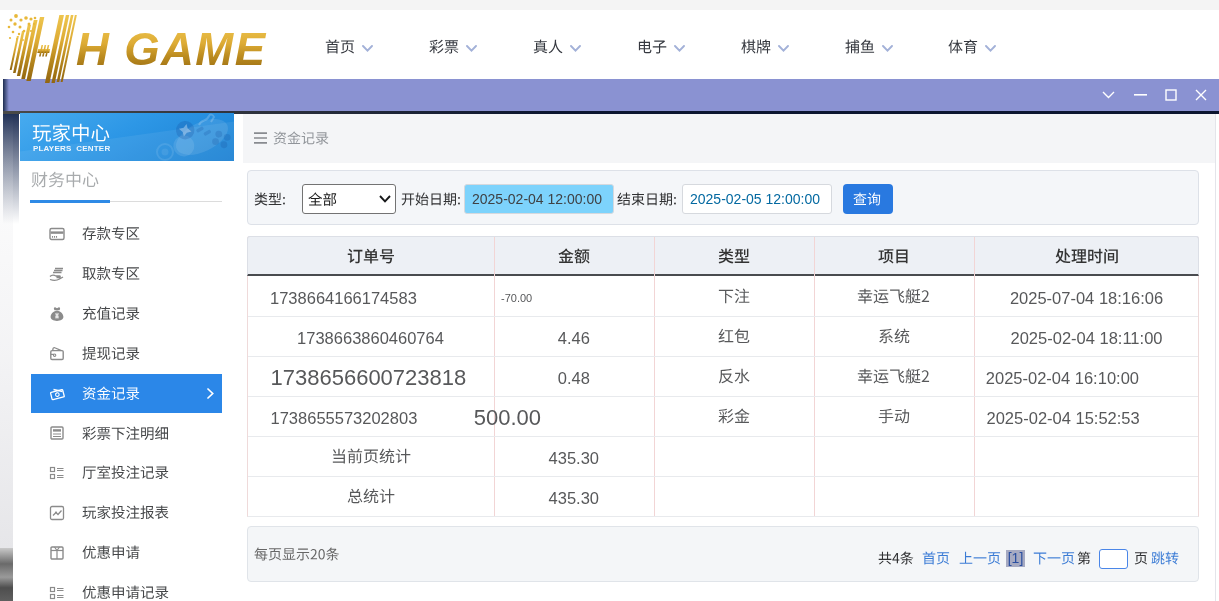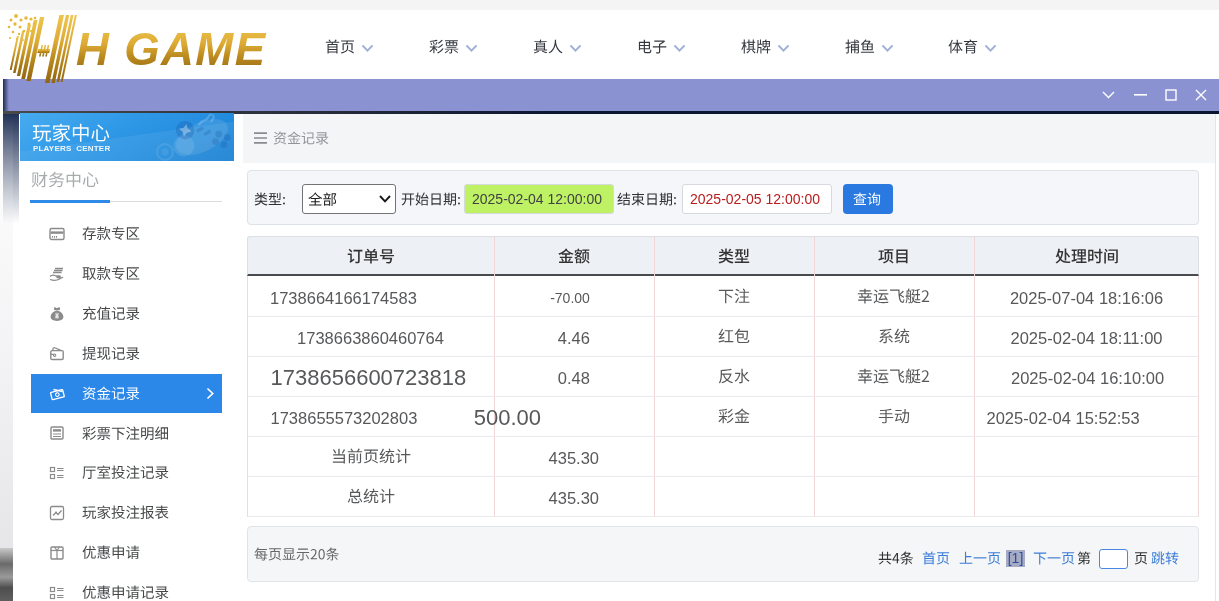--- a/index.html
+++ b/index.html
@@ -357,31 +357,31 @@
   </svg>
 <div style="position:absolute;left:401px;top:192px;">
     <svg class="" style="" width="59.9" height="14.0" viewBox="0 0 4278 1000" fill="#303133">
       <path transform="translate(0,0)" d="M649 177V462H369V419V177ZM52 462V534H288C274 671 223 805 54 908C74 921 101 946 114 964C299 847 351 691 365 534H649V961H726V534H949V462H726V177H918V105H89V177H293V419L292 462Z"></path>
       <path transform="translate(1000,0)" d="M462 553V960H531V916H833V958H905V553ZM531 849V621H833V849ZM429 473C458 461 501 457 873 428C886 454 897 478 905 499L969 466C938 389 868 272 800 185L740 214C774 258 808 311 838 363L519 383C585 293 651 177 705 61L627 39C577 166 495 300 468 336C443 372 423 396 404 400C413 420 425 457 429 473ZM202 315H316C304 443 281 551 247 639C213 612 178 585 144 561C163 490 184 403 202 315ZM65 588C115 622 168 664 217 706C171 796 112 860 40 899C56 913 76 940 86 958C162 911 223 846 271 756C309 793 342 828 364 859L410 798C385 765 347 726 303 687C349 575 377 432 389 250L345 243L333 245H216C229 177 240 110 248 49L178 44C171 106 161 175 148 245H43V315H134C113 418 88 517 65 588Z"></path>
       <path transform="translate(2000,0)" d="M253 528H752V809H253ZM253 454V183H752V454ZM176 108V949H253V884H752V944H832V108Z"></path>
       <path transform="translate(3000,0)" d="M178 737C148 804 95 871 39 916C57 927 87 948 101 960C155 910 213 833 249 757ZM321 768C360 815 406 881 424 922L486 886C465 845 419 783 379 737ZM855 158V319H650V158ZM580 90V453C580 597 572 788 488 921C505 929 536 951 548 964C608 869 634 741 644 620H855V863C855 879 849 883 835 884C820 885 769 885 716 883C726 903 737 936 740 956C813 956 861 955 889 942C918 930 927 907 927 864V90ZM855 386V552H648C650 517 650 484 650 453V386ZM387 52V173H205V52H137V173H52V240H137V649H38V716H531V649H457V240H531V173H457V52ZM205 240H387V329H205ZM205 389H387V487H205ZM205 548H387V649H205Z"></path>
       <path transform="translate(4000,0)" d="M139 490C175 490 205 462 205 420C205 379 175 350 139 350C102 350 73 379 73 420C73 462 102 490 139 490ZM139 893C175 893 205 865 205 824C205 782 175 754 139 754C102 754 73 782 73 824C73 865 102 893 139 893Z"></path>
     </svg>
   </div>
-<div class="abs" style="left:464px;top:184px;width:150px;height:30px;background:#bef264;border:1px solid #d6d9de;border-radius:3px;font-size:14px;color:#3f4144;line-height:28px;padding-left:7px">2025-02-04 12:00:00</div>
+<div class="abs" style="left:464px;top:184px;width:150px;height:30px;background:#7dd3fc;border:1px solid #d6d9de;border-radius:3px;font-size:14px;color:#3f4144;line-height:28px;padding-left:7px">2025-02-04 12:00:00</div>
 <div style="position:absolute;left:617px;top:192px;">
     <svg class="" style="" width="59.9" height="14.0" viewBox="0 0 4278 1000" fill="#303133">
       <path transform="translate(0,0)" d="M35 827 48 904C147 882 280 854 406 825L400 756C266 783 128 812 35 827ZM56 453C71 446 96 441 223 426C178 489 136 539 117 558C84 594 61 618 38 623C47 643 59 680 63 696C87 683 123 675 402 624C400 608 397 578 398 558L175 594C256 507 335 401 403 293L334 251C315 287 293 323 270 358L137 369C196 286 254 180 299 78L222 46C182 163 110 287 87 319C66 351 48 374 30 378C39 399 52 437 56 453ZM639 39V174H408V246H639V402H433V474H926V402H716V246H943V174H716V39ZM459 576V959H532V916H826V955H901V576ZM532 848V644H826V848Z"></path>
       <path transform="translate(1000,0)" d="M145 326V614H420C327 720 178 816 40 864C57 879 80 908 92 926C222 875 361 780 460 671V960H537V666C636 778 778 875 912 928C924 908 948 878 966 863C825 816 673 720 580 614H859V326H537V217H927V146H537V41H460V146H76V217H460V326ZM217 393H460V547H217ZM537 393H782V547H537Z"></path>
       <path transform="translate(2000,0)" d="M253 528H752V809H253ZM253 454V183H752V454ZM176 108V949H253V884H752V944H832V108Z"></path>
       <path transform="translate(3000,0)" d="M178 737C148 804 95 871 39 916C57 927 87 948 101 960C155 910 213 833 249 757ZM321 768C360 815 406 881 424 922L486 886C465 845 419 783 379 737ZM855 158V319H650V158ZM580 90V453C580 597 572 788 488 921C505 929 536 951 548 964C608 869 634 741 644 620H855V863C855 879 849 883 835 884C820 885 769 885 716 883C726 903 737 936 740 956C813 956 861 955 889 942C918 930 927 907 927 864V90ZM855 386V552H648C650 517 650 484 650 453V386ZM387 52V173H205V52H137V173H52V240H137V649H38V716H531V649H457V240H531V173H457V52ZM205 240H387V329H205ZM205 389H387V487H205ZM205 548H387V649H205Z"></path>
       <path transform="translate(4000,0)" d="M139 490C175 490 205 462 205 420C205 379 175 350 139 350C102 350 73 379 73 420C73 462 102 490 139 490ZM139 893C175 893 205 865 205 824C205 782 175 754 139 754C102 754 73 782 73 824C73 865 102 893 139 893Z"></path>
     </svg>
   </div>
-<div class="abs" style="left:682px;top:184px;width:150px;height:30px;background:#fff;border:1px solid #d6d9de;border-radius:3px;font-size:14px;color:#b91c1c;line-height:28px;padding-left:7px">2025-02-05 12:00:00</div>
+<div class="abs" style="left:682px;top:184px;width:150px;height:30px;background:#fff;border:1px solid #d6d9de;border-radius:3px;font-size:14px;color:#0369a1;line-height:28px;padding-left:7px">2025-02-05 12:00:00</div>
 <div class="abs" style="left:843px;top:184px;width:50px;height:30px;background:#2979e0;border-radius:4px"></div>
 <div style="position:absolute;left:853px;top:192px;">
     <svg class="" style="" width="28.0" height="14.0" viewBox="0 0 2000 1000" fill="#ffffff">
       <path transform="translate(0,0)" d="M295 662H700V746H295ZM295 528H700V610H295ZM221 474V800H778V474ZM74 860V928H930V860ZM460 40V167H57V233H379C293 328 159 414 36 456C52 470 74 498 85 516C221 462 369 357 460 238V443H534V237C626 353 776 457 914 508C925 489 947 460 964 446C838 407 702 324 615 233H944V167H534V40Z"></path>
       <path transform="translate(1000,0)" d="M114 105C163 151 223 216 251 258L305 208C277 167 215 105 166 61ZM42 353V426H183V769C183 814 153 843 135 856C148 870 168 902 174 920C189 900 216 878 385 751C378 737 366 709 360 688L256 764V353ZM506 40C464 167 394 293 312 374C331 385 363 409 377 423C417 378 457 322 492 259H866C853 677 837 834 804 870C793 883 783 886 763 886C740 886 686 886 625 881C638 901 647 933 649 954C703 956 760 958 792 954C826 951 849 942 871 913C910 864 925 704 940 230C941 218 941 190 941 190H529C549 148 567 104 583 60ZM672 588V696H499V588ZM672 527H499V420H672ZM430 357V819H499V758H739V357Z"></path>
     </svg>
   </div>
 <div class="abs" style="left:247px;top:236px;width:952px;height:281px;border:1px solid #efdada;border-top:1px solid #dcdfe6;border-bottom:1px solid #e8eaed;border-radius:3px 3px 0 0;background:#fff"></div>
 <div class="abs" style="left:247px;top:236px;width:952px;height:40px;background:#edf0f5;border:1px solid #dcdfe6;border-bottom:2px solid #494b4f;border-radius:3px 3px 0 0"></div>
 <div class="abs" style="left:494.0px;top:237px;width:1px;height:279px;background:#f2d5d5"></div>
@@ -420,21 +420,21 @@
   </div>
 <div style="position:absolute;left:1054.5px;top:248px;">
     <svg class="" style="" width="64.0" height="16.0" viewBox="0 0 4000 1000" fill="#333333">
       <path transform="translate(0,0)" d="M412 282C395 409 365 514 324 600C288 537 257 459 233 361L258 282ZM210 39C182 236 122 429 46 532C71 544 105 569 123 585C145 556 165 521 184 481C209 563 239 632 274 688C210 781 128 847 29 893C53 908 92 945 108 967C197 922 273 859 335 772C455 906 611 938 781 938H935C940 911 957 862 972 839C929 840 820 840 786 840C638 840 496 813 387 689C453 567 498 409 519 208L456 191L438 194H282C293 150 302 106 310 61ZM604 37V778H705V378C766 454 829 539 861 597L945 546C901 472 807 359 733 276L705 292V37Z"></path>
       <path transform="translate(1000,0)" d="M492 346H624V456H492ZM705 346H834V456H705ZM492 161H624V270H492ZM705 161H834V270H705ZM323 846V932H970V846H712V726H937V640H712V537H924V80H406V537H616V640H397V726H616V846ZM30 769 53 866C144 836 262 796 371 759L355 669L250 703V475H347V388H250V187H362V99H41V187H160V388H51V475H160V731C112 746 67 759 30 769Z"></path>
       <path transform="translate(2000,0)" d="M467 438C518 514 585 617 616 677L699 628C666 569 597 470 545 397ZM313 485V694H164V485ZM313 402H164V202H313ZM75 117V859H164V779H402V117ZM757 42V229H443V323H757V830C757 851 749 857 728 858C706 858 632 858 557 856C571 883 586 925 591 952C691 952 758 950 798 935C838 920 853 893 853 831V323H966V229H853V42Z"></path>
       <path transform="translate(3000,0)" d="M82 268V964H180V268ZM97 91C143 137 195 202 216 244L296 192C272 149 217 89 171 46ZM390 591H610V709H390ZM390 397H610V513H390ZM305 320V786H698V320ZM346 89V178H826V856C826 869 823 873 809 874C797 874 758 875 720 873C732 896 744 935 749 959C811 959 856 958 886 943C915 927 924 904 924 856V89Z"></path>
     </svg>
   </div>
 <div class="abs num" style="left:270px;top:277.5px;width:200px;font-size:16.5px;line-height:40px">1738664166174583</div>
-<div class="abs num" style="left:470px;top:277.5px;width:200px;text-align:center;font-size:14px;line-height:40px">-70.00</div>
+<div class="abs num" style="left:501px;top:277.5px;width:200px;text-align:left;font-size:11px;line-height:40px">-70.00</div>
 <div style="position:absolute;left:717.5px;top:287.8px;">
     <svg class="" style="" width="32.0" height="16.0" viewBox="0 0 2000 1000" fill="#57585a">
       <path transform="translate(0,0)" d="M55 114V189H441V959H520V429C635 491 769 574 839 630L892 562C812 501 653 411 534 353L520 369V189H946V114Z"></path>
       <path transform="translate(1000,0)" d="M94 106C159 137 242 185 284 218L327 156C284 125 200 80 136 52ZM42 383C105 413 187 460 227 492L269 429C227 398 144 354 83 327ZM71 898 134 949C194 856 263 730 316 625L262 575C204 689 125 821 71 898ZM548 61C582 113 617 183 631 227L704 198C689 154 651 87 616 36ZM334 231V302H597V528H372V599H597V857H302V929H962V857H675V599H902V528H675V302H938V231Z"></path>
     </svg>
   </div>
 <div style="position:absolute;left:857.3px;top:287.8px;">
     <svg class="" style="" width="72.9" height="16.0" viewBox="0 0 4555 1000" fill="#57585a">
       <path transform="translate(0,0)" d="M130 539V606H458V723H76V790H458V961H536V790H924V723H536V606H877V539H696C720 502 746 457 769 416L689 394C674 437 645 496 620 539H321L374 522C364 488 337 434 312 394H954V327H536V214H849V147H536V41H458V147H154V214H458V327H49V394H308L240 414C262 452 287 504 297 539Z"></path>
       <path transform="translate(1000,0)" d="M380 103V174H884V103ZM68 142C127 183 206 241 245 276L297 222C256 187 175 132 118 94ZM375 761C405 748 449 744 825 711L864 787L931 752C892 676 812 545 750 448L688 477C720 528 756 589 789 646L459 671C512 594 565 496 606 402H955V331H314V402H516C478 503 422 600 404 627C383 659 367 682 349 685C358 706 371 745 375 761ZM252 390H42V460H179V779C136 798 86 842 37 895L90 964C139 898 189 838 222 838C245 838 280 871 320 896C391 939 474 951 597 951C705 951 876 946 944 941C945 919 957 880 967 859C864 870 713 878 599 878C488 878 403 871 336 829C297 805 273 785 252 775Z"></path>
@@ -469,21 +469,21 @@
   </div>
 <div style="position:absolute;left:857.3px;top:367.8px;">
     <svg class="" style="" width="72.9" height="16.0" viewBox="0 0 4555 1000" fill="#57585a">
       <path transform="translate(0,0)" d="M130 539V606H458V723H76V790H458V961H536V790H924V723H536V606H877V539H696C720 502 746 457 769 416L689 394C674 437 645 496 620 539H321L374 522C364 488 337 434 312 394H954V327H536V214H849V147H536V41H458V147H154V214H458V327H49V394H308L240 414C262 452 287 504 297 539Z"></path>
       <path transform="translate(1000,0)" d="M380 103V174H884V103ZM68 142C127 183 206 241 245 276L297 222C256 187 175 132 118 94ZM375 761C405 748 449 744 825 711L864 787L931 752C892 676 812 545 750 448L688 477C720 528 756 589 789 646L459 671C512 594 565 496 606 402H955V331H314V402H516C478 503 422 600 404 627C383 659 367 682 349 685C358 706 371 745 375 761ZM252 390H42V460H179V779C136 798 86 842 37 895L90 964C139 898 189 838 222 838C245 838 280 871 320 896C391 939 474 951 597 951C705 951 876 946 944 941C945 919 957 880 967 859C864 870 713 878 599 878C488 878 403 871 336 829C297 805 273 785 252 775Z"></path>
       <path transform="translate(2000,0)" d="M863 175C814 235 737 310 667 368C662 286 660 196 659 99H67V177H584C595 642 644 931 856 932C927 931 951 882 961 724C943 716 920 697 902 680C898 792 888 854 859 855C752 855 699 707 675 470C761 518 854 578 903 622L943 562C892 519 796 460 710 414C784 357 867 280 932 212Z"></path>
       <path transform="translate(3000,0)" d="M179 290C203 333 226 391 235 429L282 409C273 372 249 315 223 273ZM181 603C205 651 228 714 235 756L285 737C277 696 253 634 227 586ZM426 456C426 450 434 442 444 436H546C539 530 526 611 506 680C489 639 474 589 463 530L412 546C429 634 452 704 480 758C452 825 416 876 371 910C385 923 402 946 411 961C455 925 491 879 519 821C593 918 692 941 808 941H944C947 922 957 890 967 873C937 874 835 874 812 874C708 874 615 853 547 755C581 659 601 537 609 380L572 374L561 376H499C537 303 575 208 605 113L562 86L545 94H401V160H522C496 243 461 320 448 343C433 372 411 399 395 403C404 415 421 442 426 456ZM886 61C824 88 711 114 612 129C621 144 630 167 634 182C671 177 711 171 750 163V378H637V446H750V702H616V769H953V702H816V446H933V378H816V149C862 138 904 126 940 112ZM310 226V476H159V226ZM40 476V541H100C100 664 94 820 27 929C41 935 69 949 80 959C149 846 159 672 159 541H310V875C310 887 306 891 294 892C282 892 244 892 199 890C208 907 217 934 220 950C280 950 316 949 339 939C362 928 370 909 370 875V164H247L289 48L211 33C205 70 191 123 177 164H100V476Z"></path>
       <path transform="translate(4000,0)" d="M44 880H505V801H302C265 801 220 805 182 808C354 645 470 496 470 349C470 219 387 134 256 134C163 134 99 176 40 241L93 293C134 244 185 208 245 208C336 208 380 269 380 353C380 479 274 625 44 826Z"></path>
     </svg>
   </div>
-<div class="abs num" style="left:1011px;top:357.5px;width:200px;text-align:left;font-size:16.5px;line-height:40px">2025-02-04 16:10:00</div>
+<div class="abs num" style="left:939px;top:357.5px;width:200px;text-align:right;font-size:16.5px;line-height:40px">2025-02-04 16:10:00</div>
 <div class="abs num" style="left:270.5px;top:397.5px;width:200px;text-align:left;font-size:16.5px;line-height:40px">1738655573202803</div>
 <div class="abs num" style="left:473.8px;top:397.5px;width:200px;text-align:left;font-size:22px;line-height:40px">500.00</div>
 <div style="position:absolute;left:717.5px;top:407.8px;">
     <svg class="" style="" width="32.0" height="16.0" viewBox="0 0 2000 1000" fill="#57585a">
       <path transform="translate(0,0)" d="M524 52C413 86 214 111 50 125C58 142 68 169 70 187C237 176 441 152 571 115ZM79 254C116 302 152 370 166 415L227 386C211 342 174 277 136 228ZM256 219C285 268 312 334 322 379L385 356C374 313 345 249 316 200ZM497 197C476 256 437 340 407 393L464 413C496 364 537 285 569 218ZM845 57C788 134 681 215 592 262C612 277 634 300 648 318C743 263 850 176 920 87ZM874 332C810 413 695 498 598 547C618 561 641 585 654 602C756 546 872 455 946 363ZM897 614C825 734 687 839 542 897C562 914 584 940 596 960C748 891 888 779 971 644ZM363 567H367L363 571ZM290 393V498H57V567H268C210 667 114 769 27 822C43 839 63 868 73 888C148 834 229 747 290 657V958H363V637C421 688 478 751 507 795L558 745C523 695 450 621 379 567H570V498H363V393Z"></path>
       <path transform="translate(1000,0)" d="M198 662C236 719 275 798 291 846L356 818C340 769 299 693 260 638ZM733 637C708 693 663 773 628 823L685 847C721 801 767 728 804 665ZM499 31C404 180 219 297 30 358C50 376 70 405 82 427C136 407 190 383 241 354V410H458V546H113V615H458V862H68V931H934V862H537V615H888V546H537V410H758V347C812 378 867 404 919 423C931 403 954 374 972 358C820 310 642 206 544 98L569 62ZM746 340H266C354 288 435 224 501 151C568 220 655 287 746 340Z"></path>
     </svg>
   </div>
 <div style="position:absolute;left:877.8px;top:407.8px;">
     <svg class="" style="" width="32.0" height="16.0" viewBox="0 0 2000 1000" fill="#57585a">

